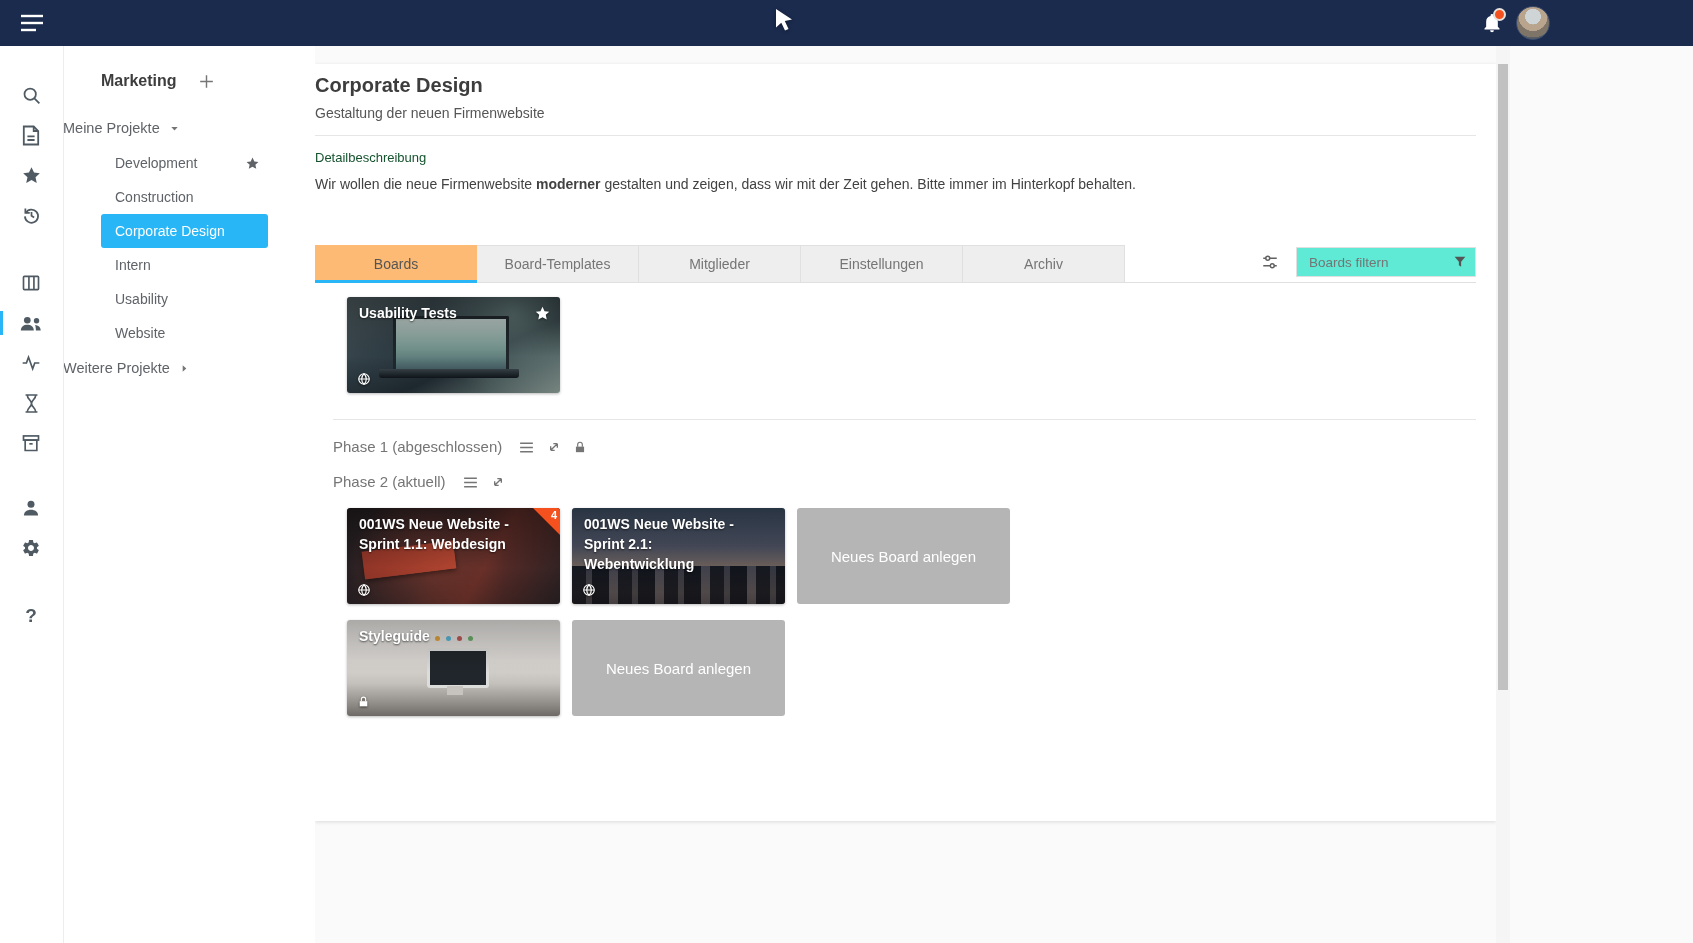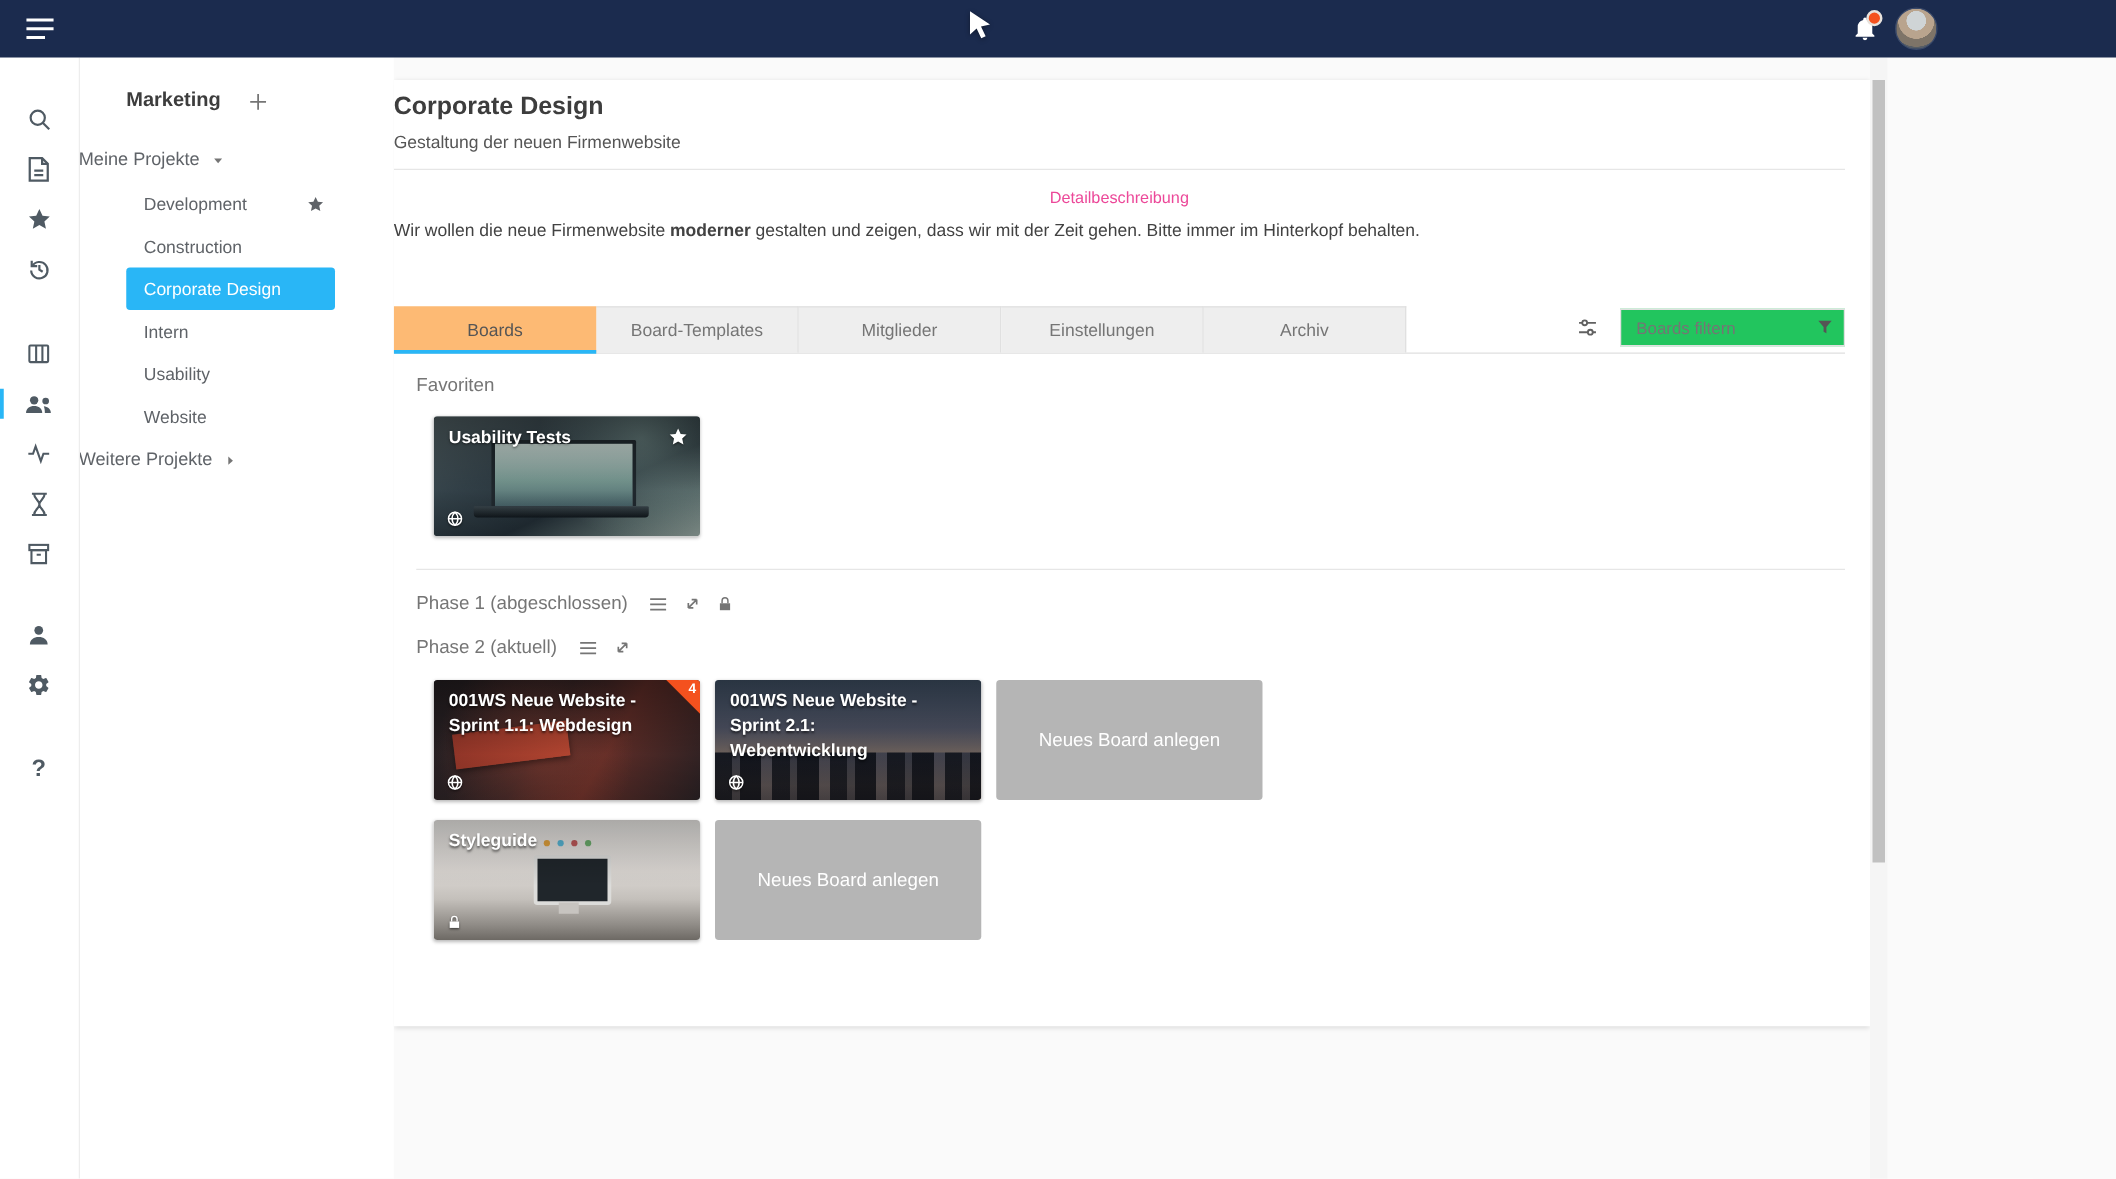--- a/index.html
+++ b/index.html
@@ -36,30 +36,30 @@
   .item-star{margin-left:auto;color:#5f6368;cursor:pointer;}
   .caret{color:#757575;}
 
   
   .content-bg{position:absolute;top:46px;left:315px;width:1195px;height:897px;background:#fafafa;}
   .card{position:absolute;top:64px;left:315px;width:1181px;height:757px;background:#fff;box-shadow:0 1px 4px rgba(0,0,0,.13);box-sizing:border-box;padding-right:20px;}
   .page-title{margin-top:8px;font-size:20px;font-weight:bold;color:#3d3d3d;line-height:26px;}
   .page-subtitle{margin-top:5px;font-size:14px;color:#555;line-height:20px;}
   .hr{border:none;border-top:1px solid #e6e6e6;margin:12px 0 0 0;height:0;}
   .hr-inset{margin:26px 0 0 18px;}
-  .detail-label{margin-top:14px;font-size:13px;color:#ec4899;line-height:16px;text-align:center;}
+  .detail-label{margin-top:14px;font-size:13px;color:#14532d;line-height:16px;}
   .detail-text{margin-top:8px;font-size:14px;color:#424242;line-height:20px;}
 
   .tabs-row{margin-top:51px;position:relative;display:flex;height:37px;border-bottom:1px solid #e0e0e0;}
   .tab{width:162px;display:flex;align-items:center;justify-content:center;font-size:14px;color:#757575;background:#eeeeee;border-top:1px solid #e0e0e0;border-right:1px solid #e0e0e0;cursor:pointer;box-sizing:border-box;}
   .tab.active{position:relative;background:#fdba74;border:none;color:#555;}
   .tab.active::after{content:"";position:absolute;left:0;right:0;bottom:-1px;height:3px;background:#29b6f6;}
   .filter-controls{position:absolute;right:0;top:2px;display:flex;align-items:center;gap:16px;}
   .tune-btn{color:#616161;cursor:pointer;}
-  .filter-box{width:180px;height:30px;border:1px solid #e0e0e0;background:#22c55e;display:flex;align-items:center;padding:0 7px 0 10px;box-sizing:border-box;}
+  .filter-box{width:180px;height:30px;border:1px solid #e0e0e0;background:#5eead4;display:flex;align-items:center;padding:0 7px 0 10px;box-sizing:border-box;}
   .filter-box input{border:none;outline:none;flex:1;font-size:13.5px;color:#424242;font-family:inherit;background:transparent;min-width:0;}
   .filter-box input::placeholder{color:#757575;}
   .funnel{color:#555;cursor:pointer;}
 
   .section-label{margin:15px 0 0 18px;font-size:15px;color:#757575;line-height:20px;display:flex;align-items:center;gap:16px;}
   .sec-icons{display:flex;align-items:center;gap:11px;color:#757575;}
   .sec-icons > span{cursor:pointer;display:block;}
   .ml-fav{margin-top:16px;}
   .mt17{margin-top:17px;}
   .mt24{margin-top:24px;}
@@ -280,23 +280,20 @@
         <input placeholder="Boards filtern" style="">
         <span class="funnel">
           <svg width="16" height="16" viewBox="0 0 24 24" fill="currentColor">
               <path d="M4 4h16l-6.3 7.5V19l-3.4-2v-5.5z"></path>
             </svg>
         </span>
       </div>
     </div>
   </div>
 
-  <div class="section-label ml-fav">
-    <span>Favoriten</span>
-  </div>
   <div class="board-row">
     <div class="board">
       <div class="board-img img-usability">
         <div class="lap-screen"></div>
           <div class="lap-base"></div>
       </div>
       <div class="board-shade"></div>
       <div class="board-title">Usability Tests</div>
       <span class="board-fav">
         <svg width="17" height="17" viewBox="0 0 24 24" fill="currentColor">

